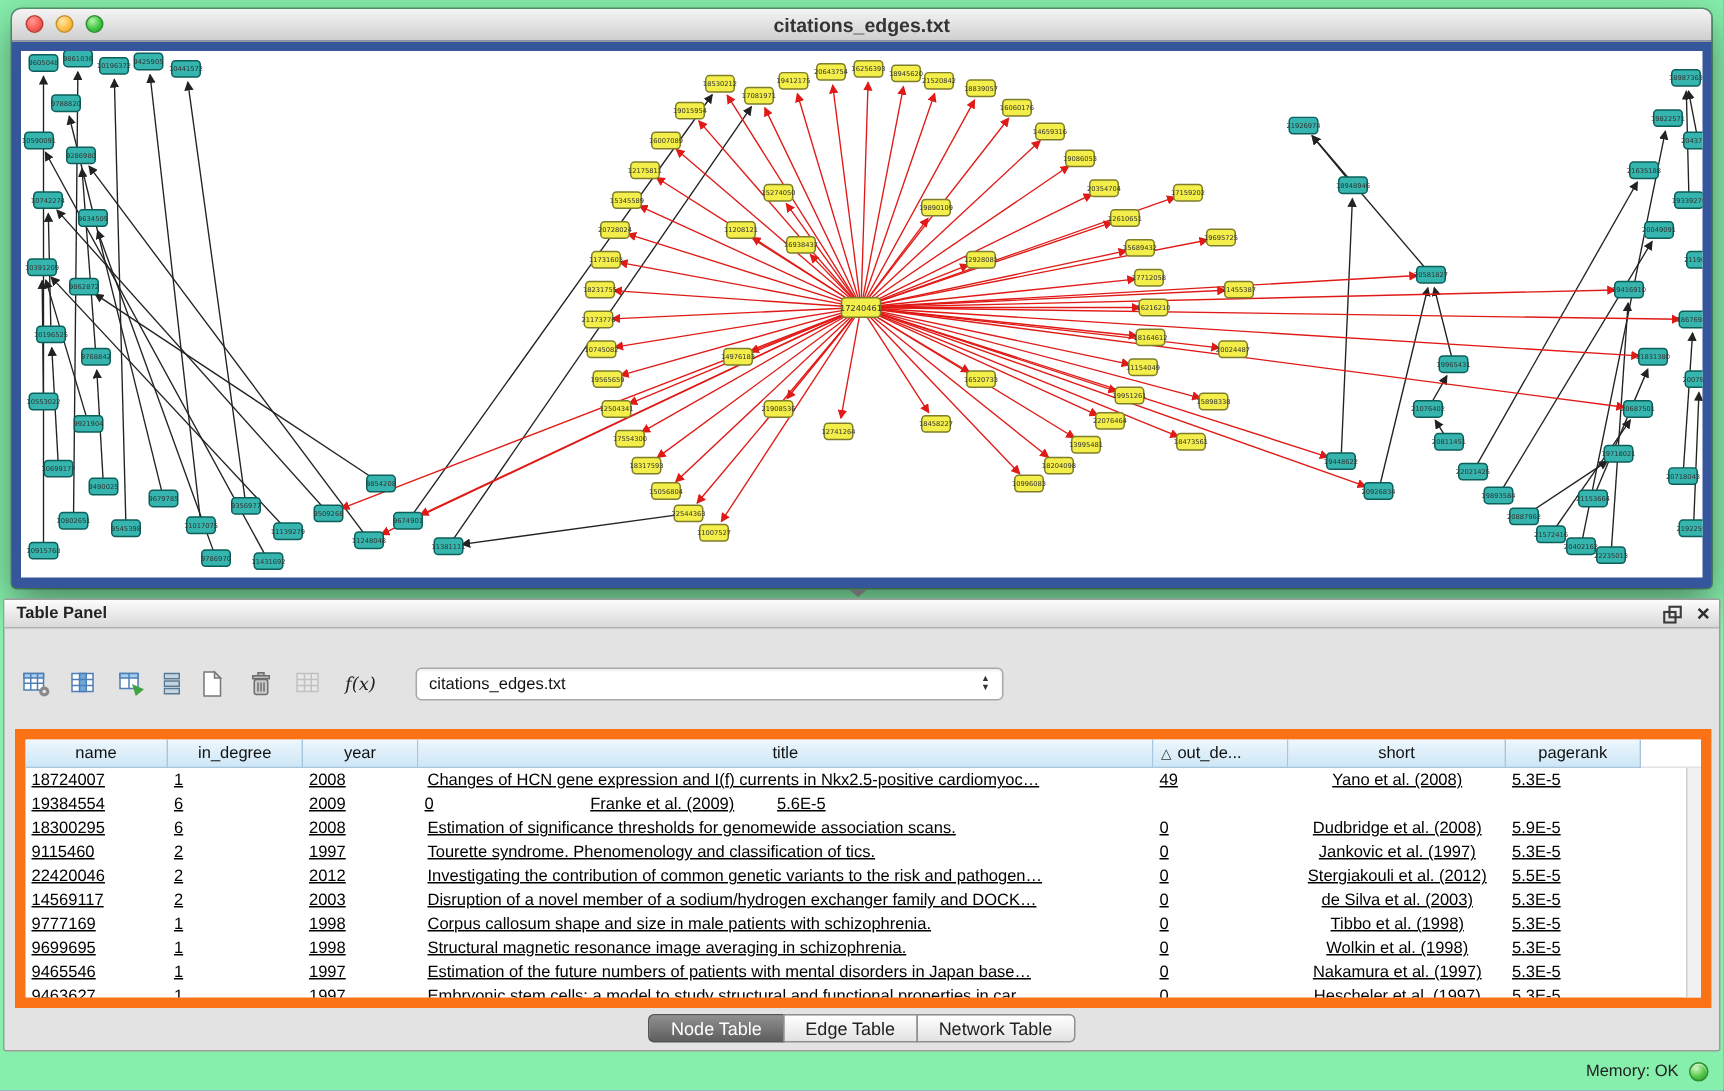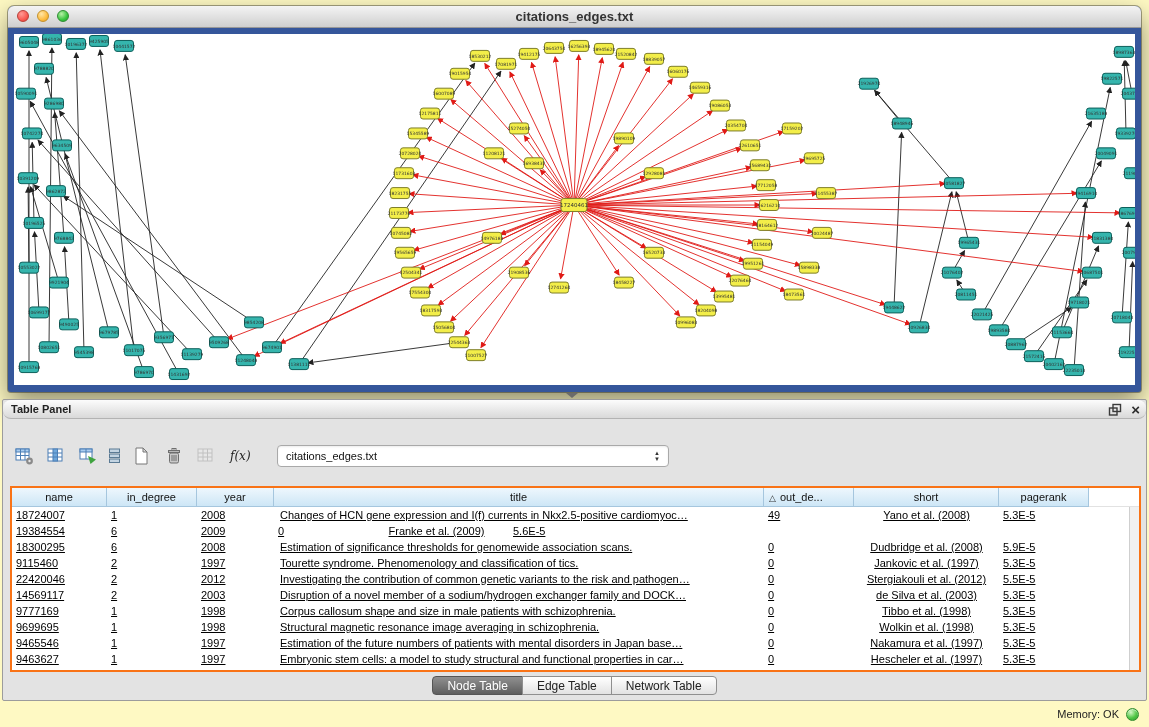--- a/index.html
+++ b/index.html
@@ -1,17 +1,17 @@
 <!DOCTYPE html>
 <html><head>
 <meta charset="utf-8">
 <style>
   * { margin:0; padding:0; box-sizing:border-box; }
   html,body { width:1149px; height:727px; }
-  .screen { position:relative; width:1149px; height:727px; background:#fef9c3;
+  .screen { position:relative; width:1149px; height:727px; background:#86efac;
             font-family:"Liberation Sans", sans-serif; overflow:hidden; }
 
   
   .netwin { position:absolute; left:8px; top:6px; width:1133px; height:386px;
             border-radius:6px 6px 3px 3px; background:#35569b;
             box-shadow:0 10px 26px rgba(0,0,0,.45), 0 0 0 1px rgba(0,0,0,.35); }
   .titlebar { position:absolute; top:0; left:0; right:0; height:22px;
               border-radius:6px 6px 0 0; background:linear-gradient(#f4f4f4,#cfcfcf);
               border-bottom:1px solid #989898; }
   .lights { position:absolute; left:9px; top:4px; display:flex; gap:8px; }
@@ -26,38 +26,38 @@
   svg.net text { font-family:"DejaVu Sans", sans-serif; }
 
   
   .splitter { position:absolute; left:0; right:0; top:392px; height:7px; }
   .grip { display:block; margin:1px 0 0 566px; width:12px; height:5px; background:#6b6b6b;
           clip-path:polygon(0 0,100% 0,50% 100%); }
 
   
   .tablepanel { position:absolute; left:2px; top:399px; width:1145px; height:302px;
                 background:#e3e3e3; border:1px solid #9c9c9c; border-radius:2px; }
-  .phead { height:19px; background:linear-gradient(#fcfcfc,#d9d9d9); border-bottom:1px solid #b3b3b3; position:relative;border-radius:8px; }
+  .phead { height:19px; background:linear-gradient(#fcfcfc,#d9d9d9); border-bottom:1px solid #b3b3b3; position:relative; }
   .ptitle { position:absolute; left:8px; top:0; line-height:19px; font-size:11px; font-weight:bold; color:#222; }
   .pbtns { position:absolute; right:6px; top:0; height:19px; display:flex; align-items:center; gap:9px; }
   .closex { font-size:15px; font-weight:bold; color:#2e2e2e; line-height:15px; cursor:default; }
 
   .toolbar { position:absolute; left:8px; top:40px; height:32px; display:flex; align-items:center; gap:6px; }
   .tbtn { width:26px; height:26px; display:flex; align-items:center; justify-content:center;
           background:transparent; border:none;text-align:right; }
   .tbtn.disabled { opacity:.45; }
   .combo { margin-left:14px; width:392px; height:22px; background:#fff; border:1px solid #a9a9a9;
            border-radius:4px; position:relative; box-shadow:inset 0 1px 2px rgba(0,0,0,.08); }
   .combo-value { position:absolute; left:8px; top:0; line-height:20px; font-size:11px; color:#111; }
   .combo-arrows { position:absolute; right:4px; top:1px; width:14px; height:18px; display:flex;
                   flex-direction:column; align-items:center; justify-content:center;
                   font-size:6px; line-height:6px; color:#333; }
 
   .tablewrap { position:absolute; left:7px; top:86px; width:1131px; height:186px;
-               background:#fff; border:2px solid #f97316; overflow:hidden; }
+               background:#fff; border:7px solid #f97316; overflow:hidden; }
   .thead { display:flex; height:19px; }
   .hcell { height:19px; line-height:18px; font-size:11px; text-align:center; color:#111;
            background:linear-gradient(#eef7fd,#cde6f6); border-right:1px solid #a5c6de;
            border-bottom:1px solid #a5c6de; flex:none; overflow:hidden; white-space:nowrap; }
   .hfiller { flex:1; background:#fff; border-bottom:1px solid #e2e2e2; }
   .col-name{width:95px} .col-in_degree{width:90px} .col-year{width:77px}
   .col-title{width:490px} .col-out_degree{width:90px} .col-short{width:145px} .col-pagerank{width:90px}
   .hcell.col-out_degree { text-align:left; padding-left:5px; }
   .sort { font-size:9px; margin-right:4px; color:#333; }
   .trow { display:flex; height:16px;text-decoration:underline; }

